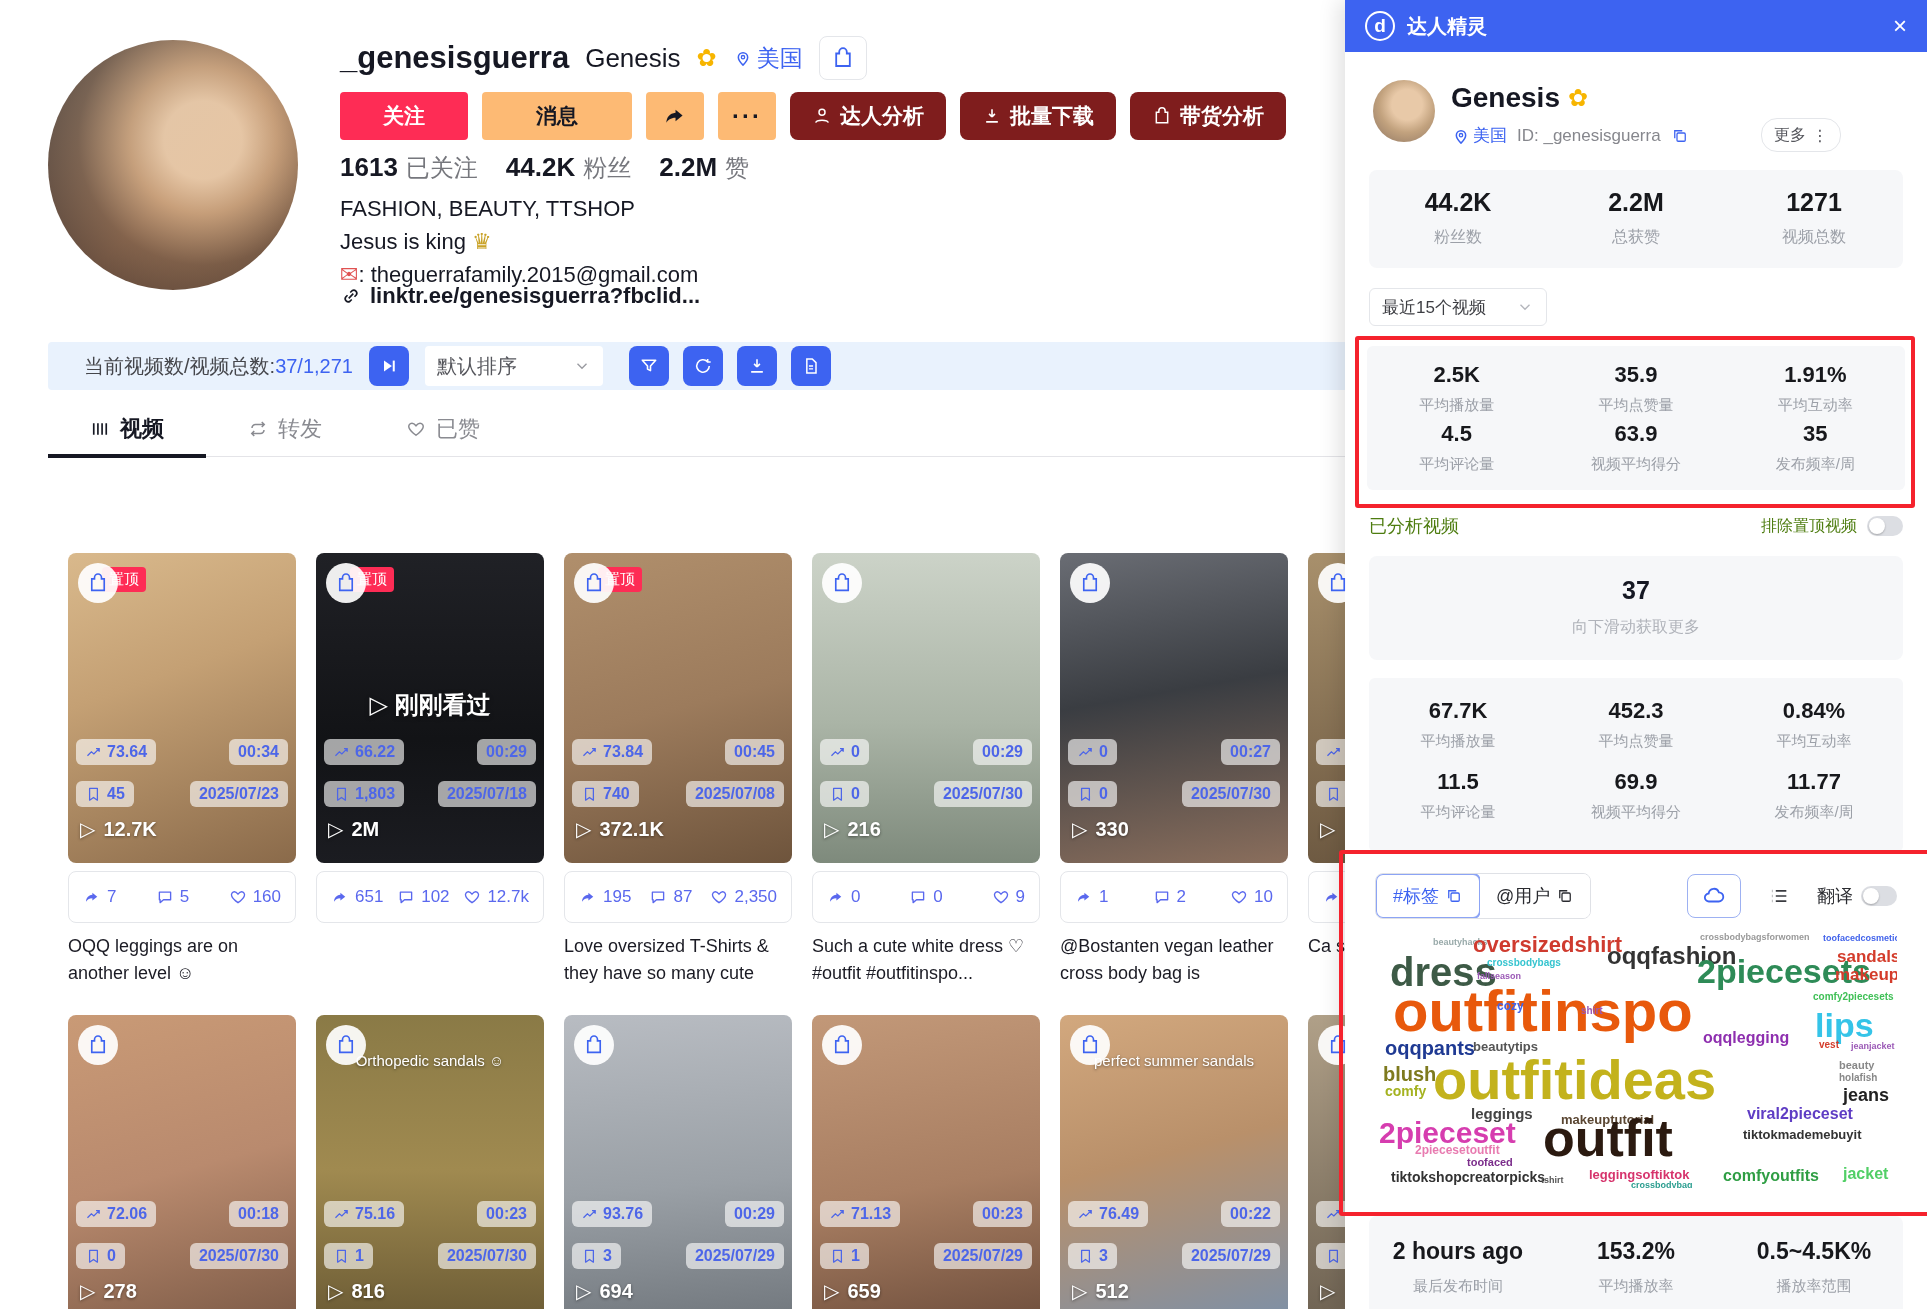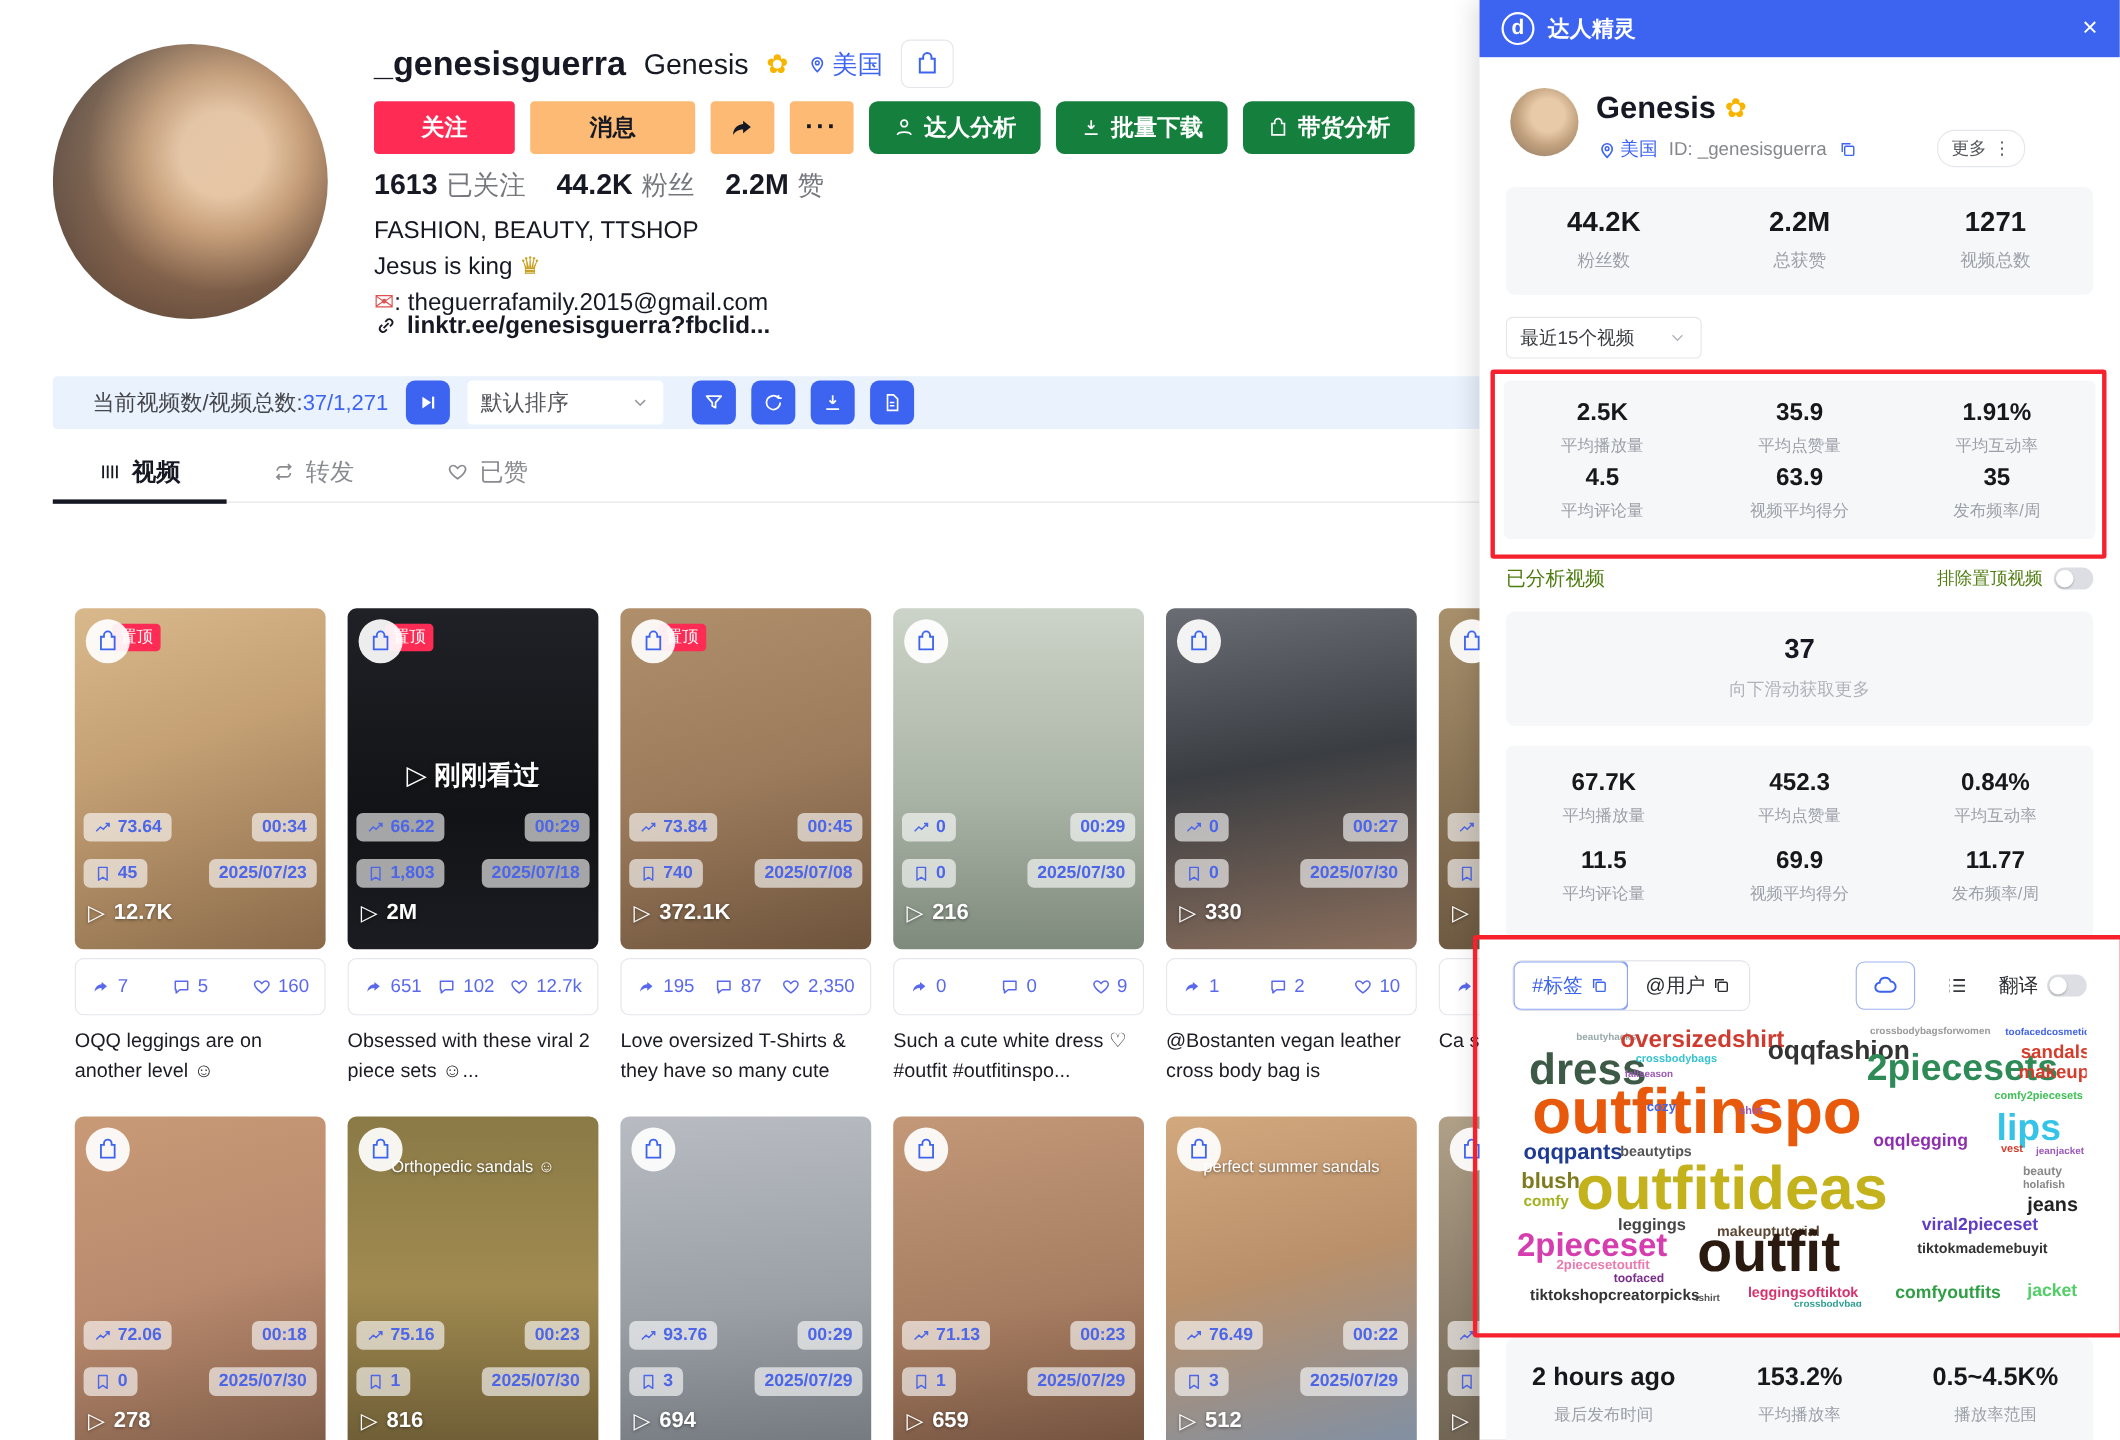--- a/index.html
+++ b/index.html
@@ -15,21 +15,21 @@
   #title-row{left:340px;top:36px;height:44px;display:flex;align-items:center;gap:16px;}
   #username{font-size:31px;font-weight:bold;}
   #nickname{font-size:26px;}
   .flower{color:#f7b500;font-size:24px;}
   .bluelink{color:#3d63f1;font-size:23px;display:flex;align-items:center;gap:4px;}
   #bag-mini-btn{width:46px;height:42px;border:1px solid #e4e6ea;border-radius:8px;display:flex;align-items:center;justify-content:center;color:#3d63f1;background:#fff;}
   #btn-row{left:340px;top:92px;display:flex;gap:14px;align-items:center;}
   .btn{height:48px;border-radius:4px;border:none;display:flex;align-items:center;justify-content:center;gap:8px;font-size:21px;font-family:inherit;}
   .btn-red{background:#fe2c55;color:#fff;width:128px;font-weight:bold;}
   .btn-gray{background:#fdba74;color:#161823;font-weight:bold;}
-  .btn-blue{background:#15803d;color:#fff;border-radius:8px;padding:0 22px;font-weight:bold;}
+  .btn-blue{background:#7f1d1d;color:#fff;border-radius:8px;padding:0 22px;font-weight:bold;}
   #stat-row{left:340px;top:152px;display:flex;gap:28px;align-items:baseline;font-size:24px;}
   #stat-row b{font-size:26px;}
   #stat-row .lbl{color:#76777d;margin-left:8px;}
   #bio{left:340px;top:192px;font-size:22px;line-height:33px;}
   .crown{color:#c9a227;}
   .envelope{color:#e05252;}
   #link-row{left:340px;top:283px;display:flex;align-items:center;gap:8px;font-size:22px;font-weight:bold;color:#161823;}
   #link-row svg{color:#161823;}
 
   
@@ -376,21 +376,20 @@
           <span class="s"><svg width="18" height="18" viewBox="0 0 24 24">
               <path d="M12.5 6.2 19 11.5l-6.5 5.3v-3.2C8 13.6 5.5 15.8 4 18.2c.3-5 3-8.6 8.5-9.2z" fill="currentColor"></path>
             </svg>651</span>
           <span class="s"><svg width="18" height="18" viewBox="0 0 24 24">
               <path d="M4.5 5.5h15v10.2H10l-4.5 3.8v-3.8h-1z" fill="none" stroke="currentColor" stroke-width="1.8" stroke-linejoin="round"></path>
             </svg>102</span>
           <span class="s"><svg width="18" height="18" viewBox="0 0 24 24">
               <path d="M12 19.5C9 17.4 4.8 14 3.6 10.6 2.5 7.6 4.5 5 7.2 5c2 0 3.6 1.6 4.8 3.1C13.2 6.6 14.8 5 16.8 5c2.7 0 4.7 2.6 3.6 5.6C19.2 14 15 17.4 12 19.5z" fill="none" stroke="currentColor" stroke-width="1.8"></path>
             </svg>12.7k</span>
         </div>
-        <div class="caption">Obsessed with these viral 2 piece sets ☺...</div>
       </div>
       <div class="card">
         <div class="thumb t2">
           <div class="badge-bag">
             <svg width="22" height="22" viewBox="0 0 24 24">
               <path d="M8.2 7.5V6a3.8 3.8 0 0 1 7.6 0v1.5h3V20H5.2V7.5z" fill="none" stroke="currentColor" stroke-width="1.8"></path>
             </svg>
           </div>
           <div class="badge-pin">置顶</div>
           <div class="chiprow r1">

